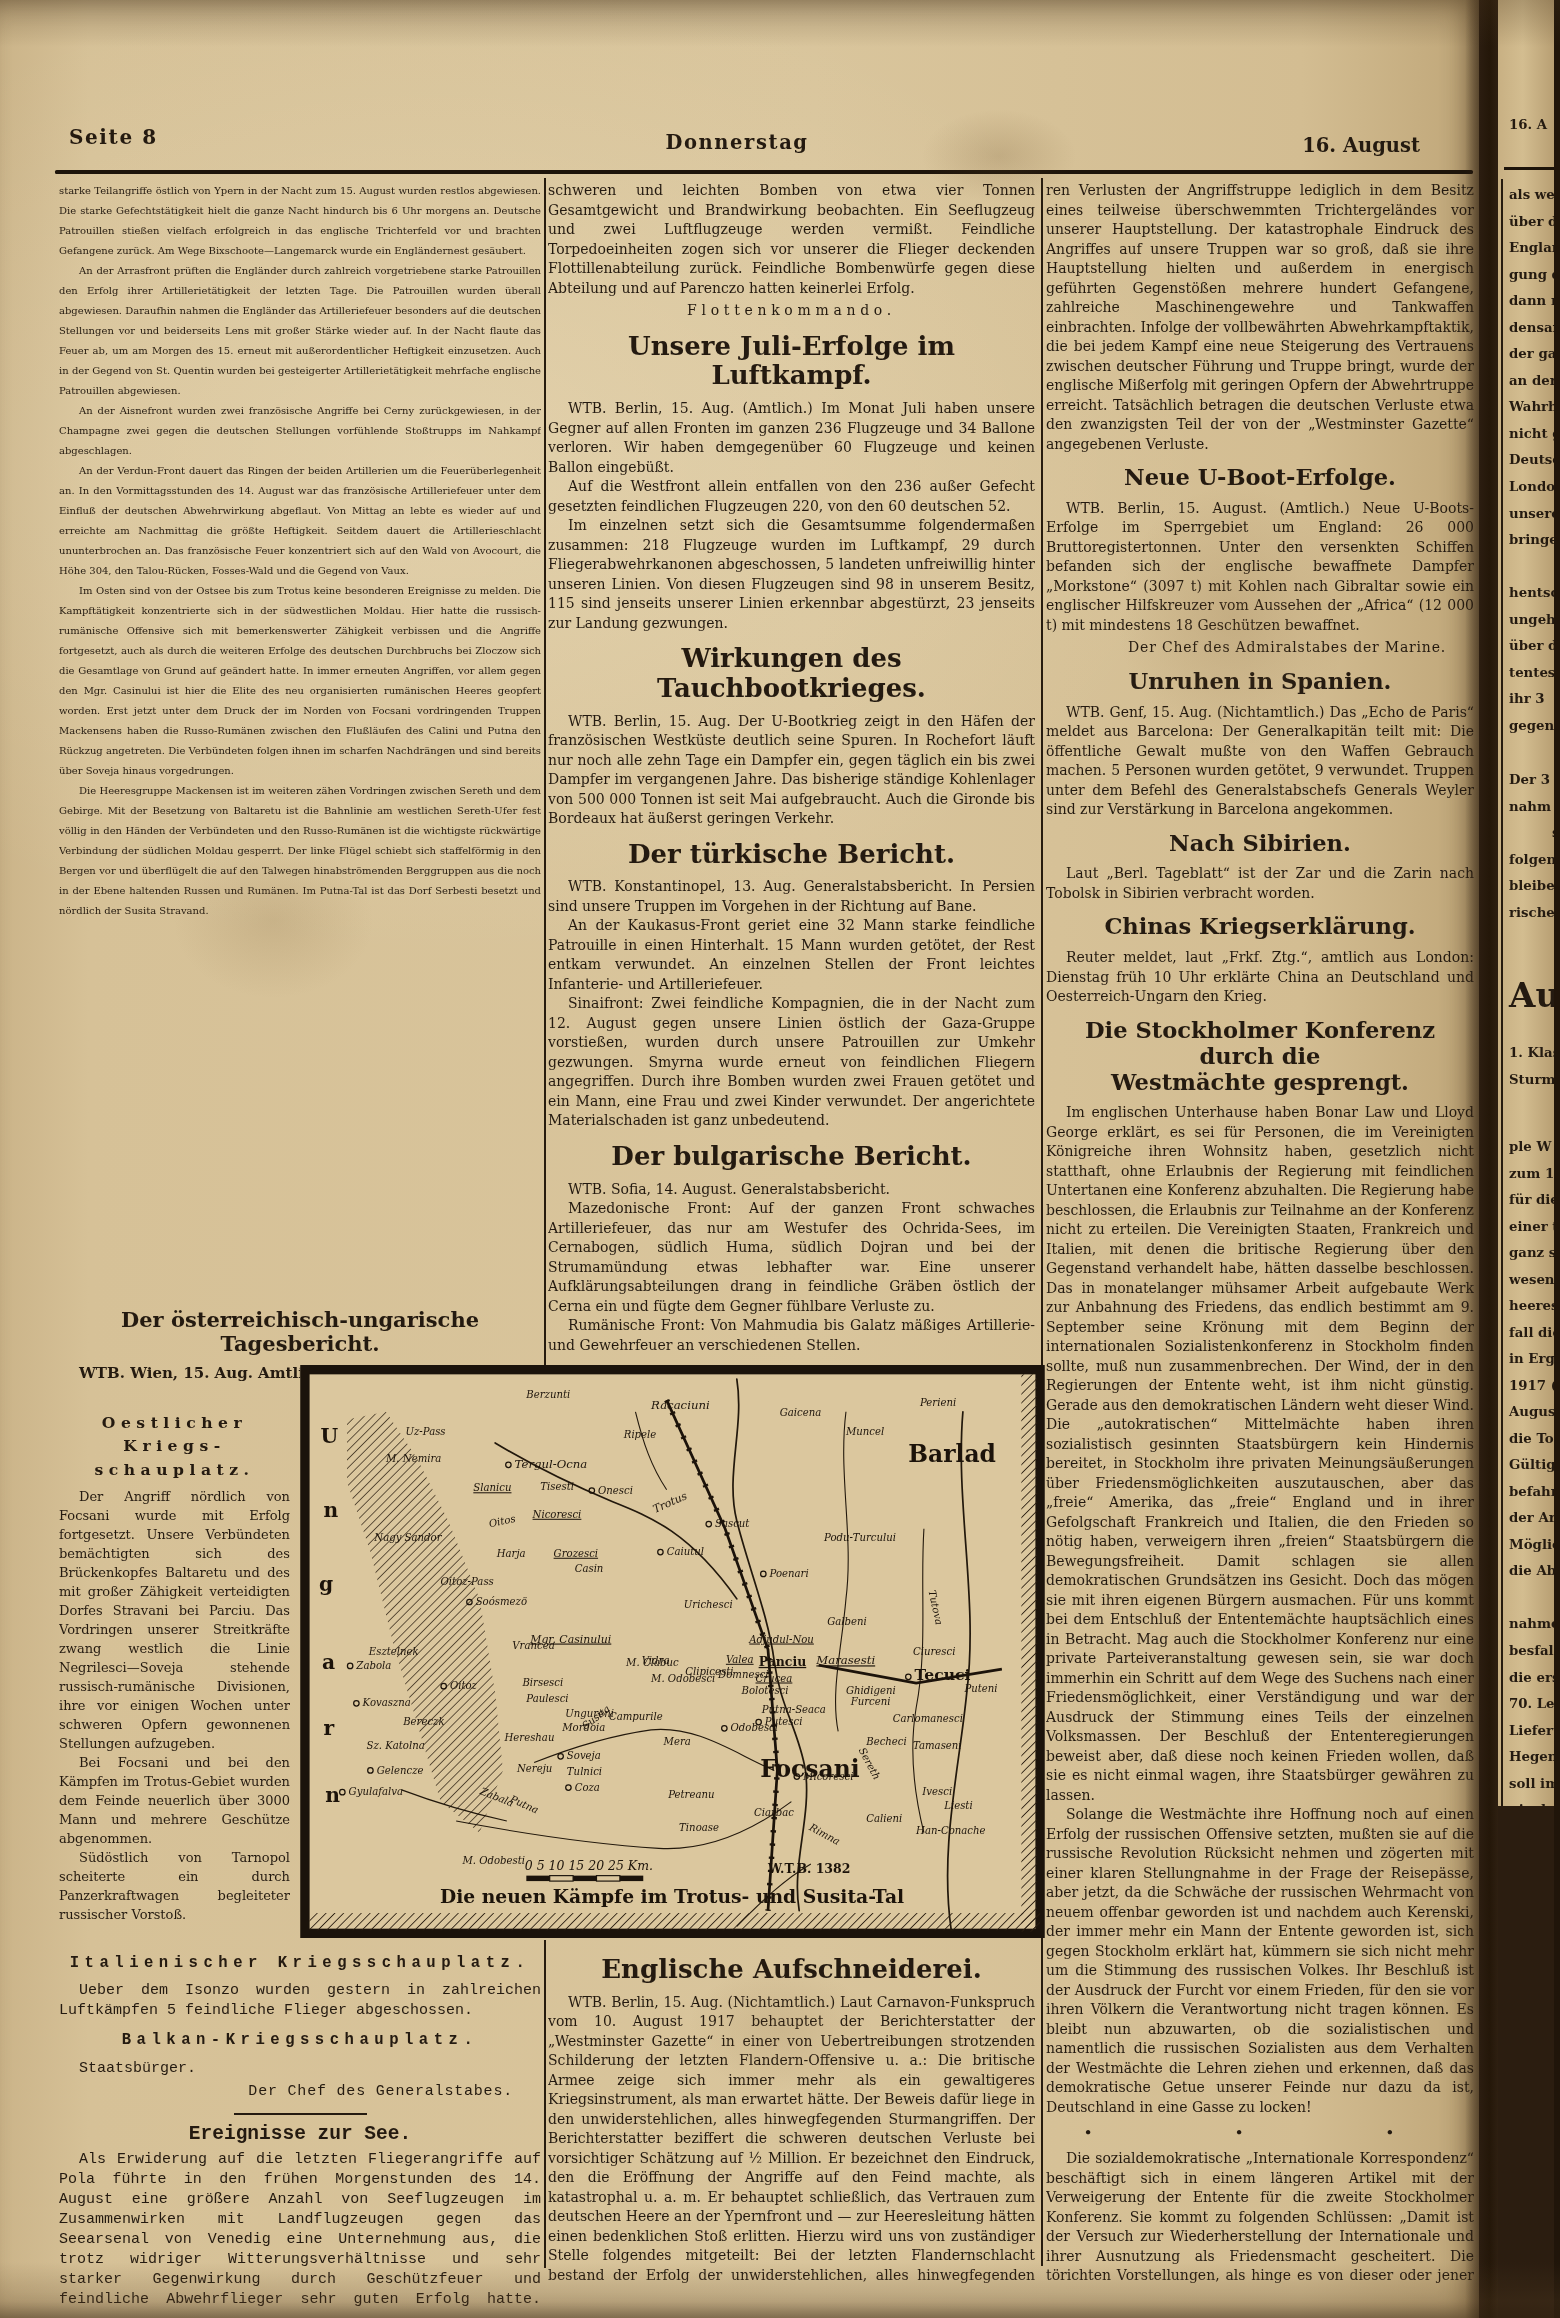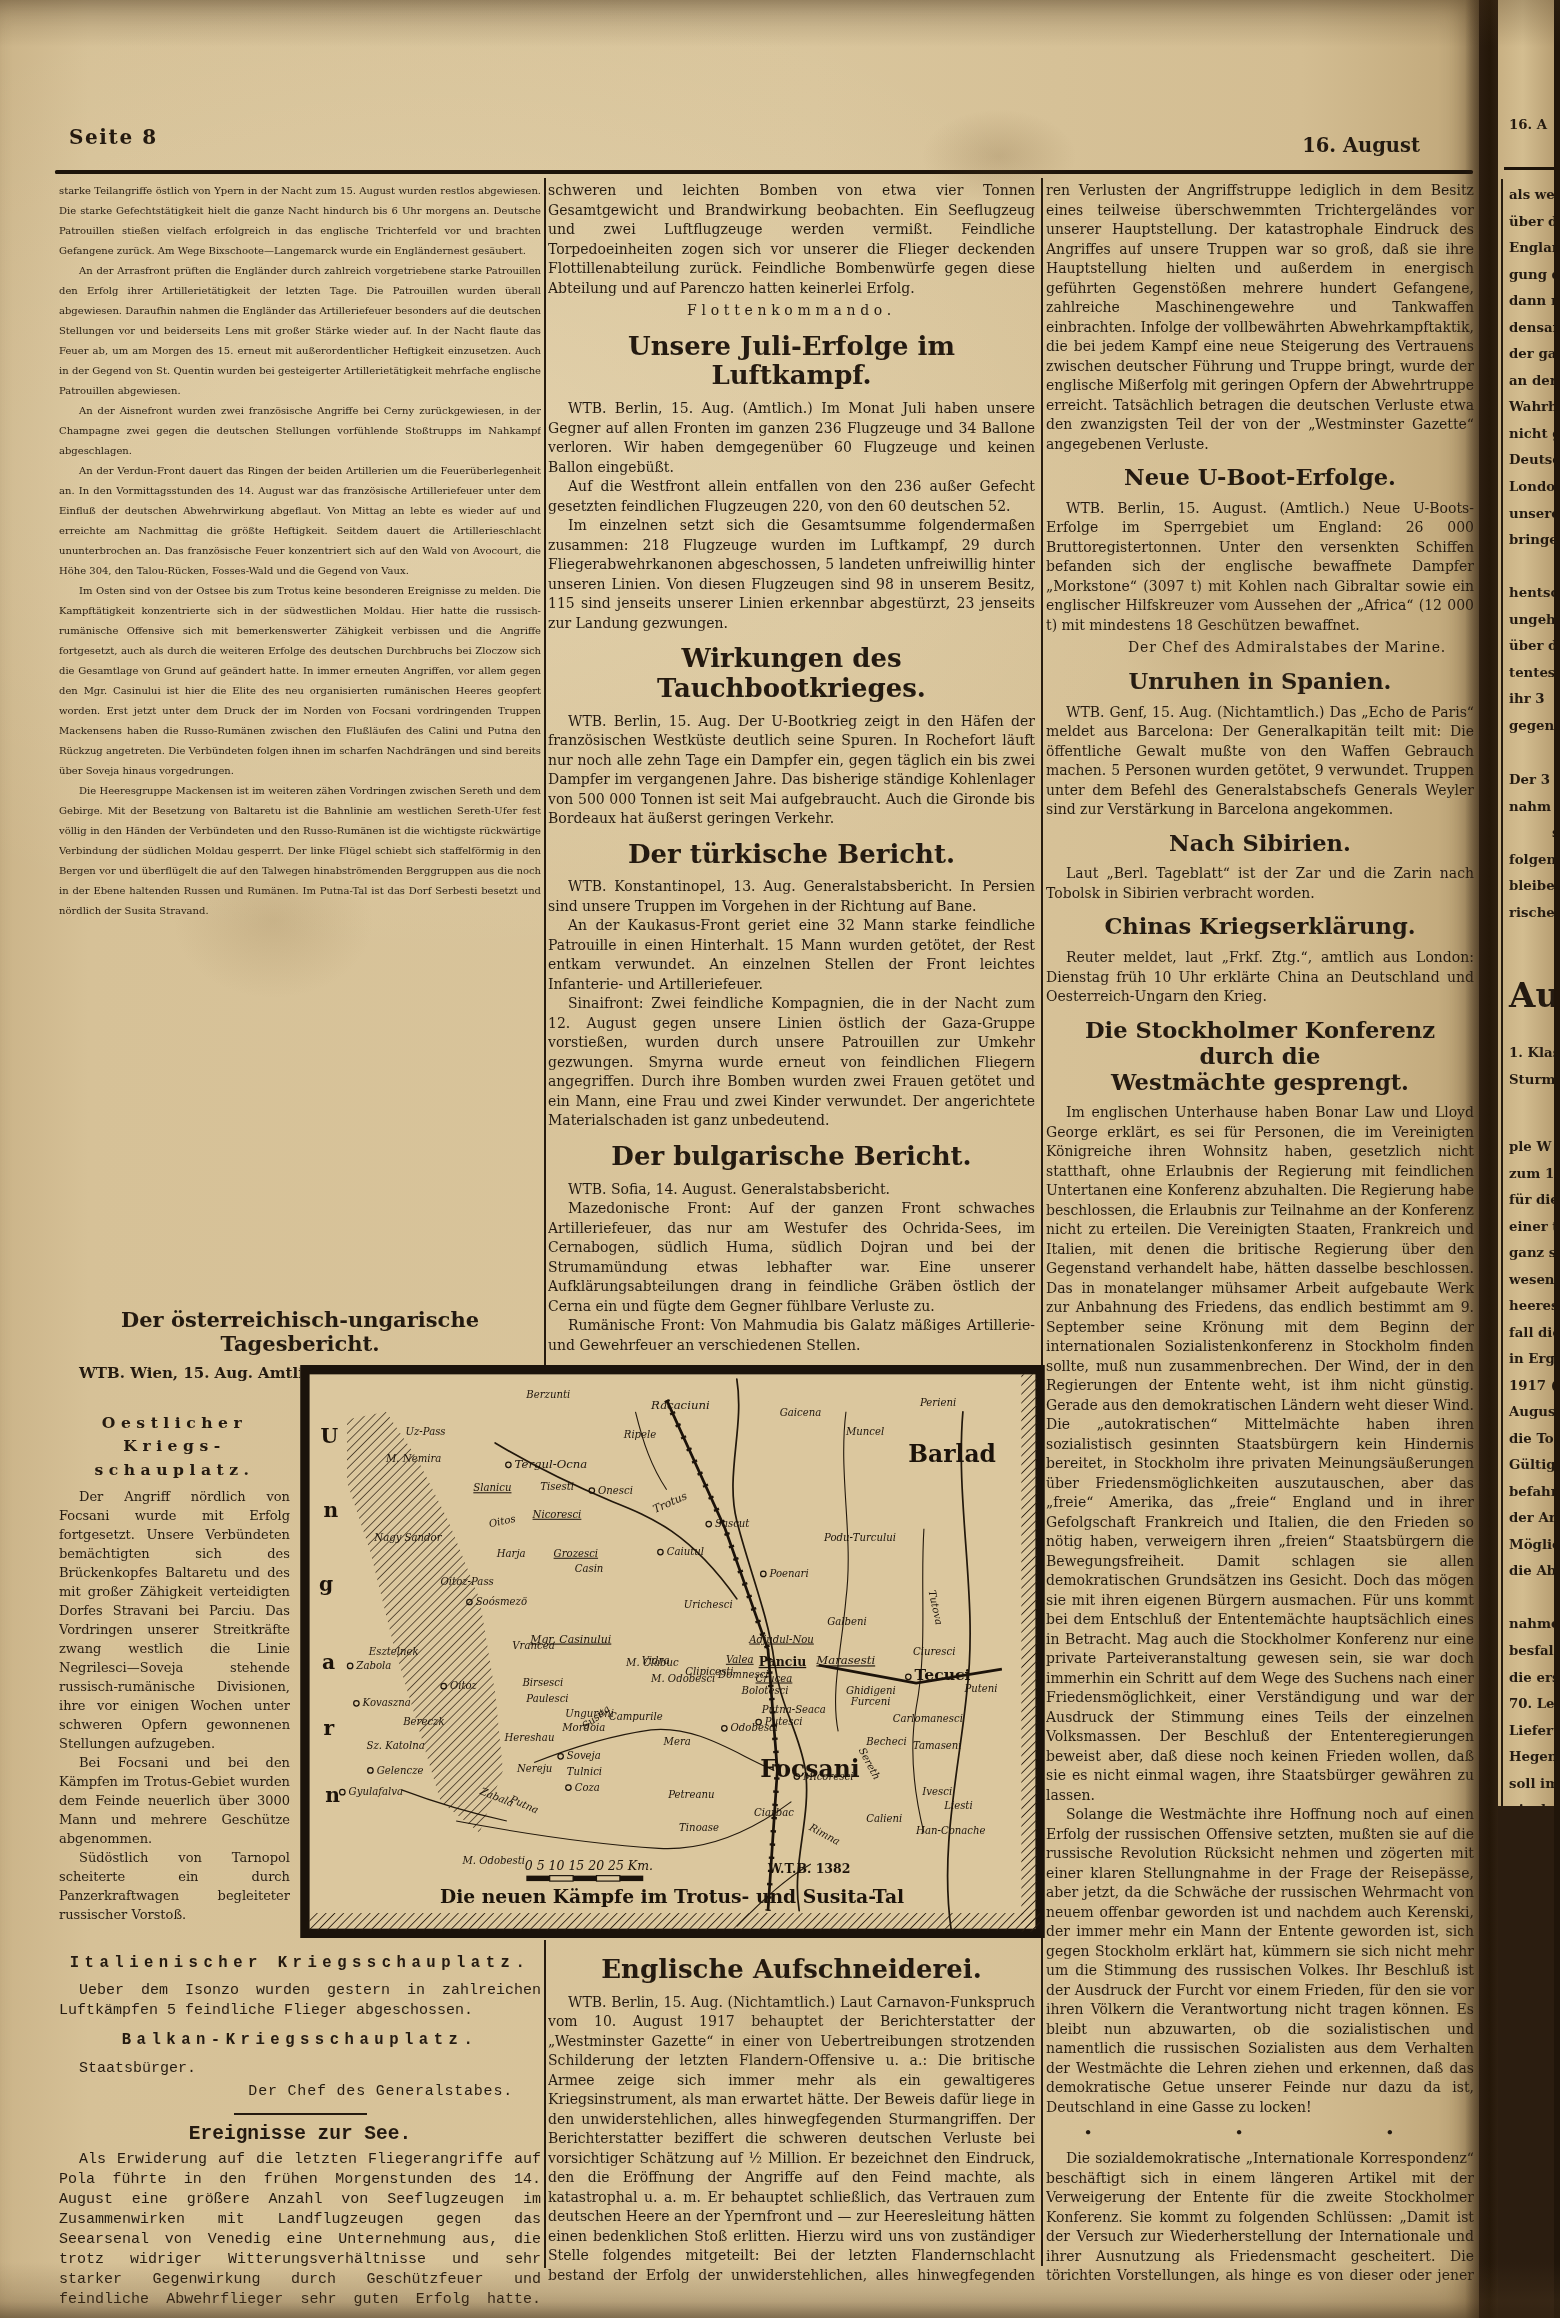--- a/index.html
+++ b/index.html
@@ -68,20 +68,21 @@
   #top-shade{position:absolute;left:0;top:0;width:1560px;height:47px;
              background:linear-gradient(180deg,rgba(70,50,25,.28) 0,rgba(70,50,25,0) 100%);}
 </style>
 </head>
 <body>
 
 <div id="stage">
   <div id="paper">
 
     <div id="hdr-left">Seite 8</div>
+    <div id="hdr-day">Donnerstag</div>
     <div id="hdr-date">16. August</div>
     <div id="hdr-rule"></div>
 
     <div class="vrule" style="left:544px;top:178px;height:1189px;"></div>
     <div class="vrule" style="left:544px;top:1940px;height:328px;"></div>
     <div class="vrule" style="left:1041px;top:178px;height:2088px;"></div>
 
     <div class="col" id="col-left-top">
         <div class="blk para ni">starke Teilangriffe östlich von Ypern in der Nacht zum 15. August wurden restlos abgewiesen. Die starke Gefechtstätigkeit hielt die ganze Nacht hindurch bis 6 Uhr morgens an. Deutsche Patrouillen stießen vielfach erfolgreich in das englische Trichterfeld vor und brachten Gefangene zurück. Am Wege Bixschoote—Langemarck wurde ein Engländernest gesäubert.</div>
         <div class="blk para">An der Arrasfront prüften die Engländer durch zahlreich vorgetriebene starke Patrouillen den Erfolg ihrer Artillerietätigkeit der letzten Tage. Die Patrouillen wurden überall abgewiesen. Daraufhin nahmen die Engländer das Artilleriefeuer besonders auf die deutschen Stellungen vor und beiderseits Lens mit großer Stärke wieder auf. In der Nacht flaute das Feuer ab, um am Morgen des 15. erneut mit außerordentlicher Heftigkeit einzusetzen. Auch in der Gegend von St. Quentin wurden bei gesteigerter Artillerietätigkeit mehrfache englische Patrouillen abgewiesen.</div>

